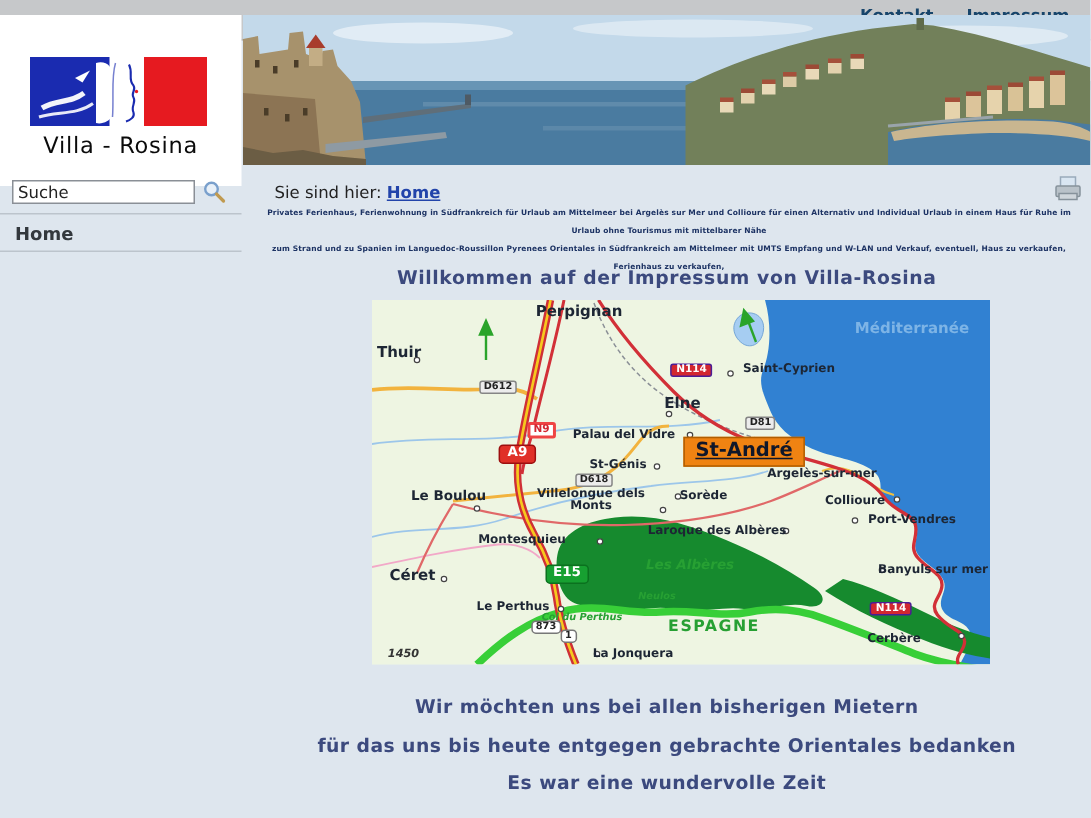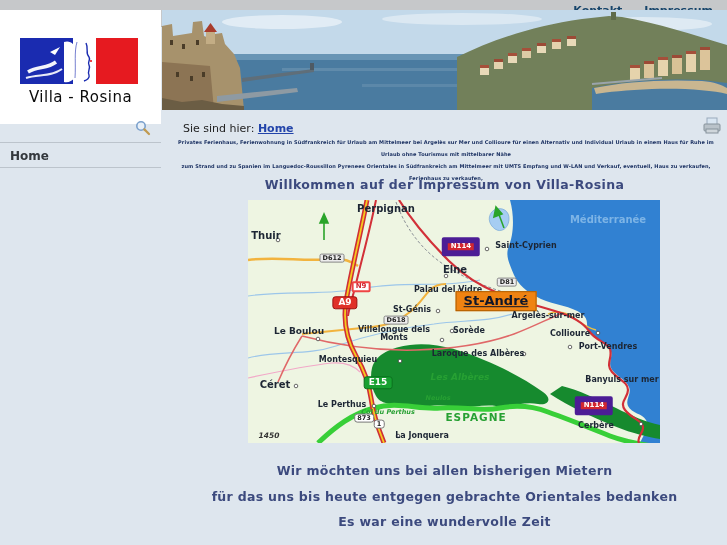--- a/index.html
+++ b/index.html
@@ -35,21 +35,21 @@
   .map svg{position:absolute;left:0;top:0;}
   .ml{position:absolute;transform:translate(-50%,-50%);white-space:nowrap;font-weight:bold;color:#1d2634;line-height:1.05;text-align:center;z-index:2;}
   .t-town{font-size:8px;}
   .t-town-lg{font-size:10px;}
   .t-town-lg2{font-size:9px;}
   .t-town-2l{font-size:8px;white-space:normal;width:86px;}
   .t-sea{color:#7db4e6;font-size:10px;}
   .t-green-it{color:#27a033;font-style:italic;font-size:9px;}
   .t-green-sm{color:#27a033;font-style:italic;font-size:6.5px;}
   .t-green-lg{color:#27a033;font-size:10.5px;letter-spacing:1px;}
-  .t-badge-red{background:#d22730;color:#fff;font-size:7px;padding:0 3px;border:6px solid #4c1d95;border-radius:2px;}
+  .t-badge-red{background:#d22730;color:#fff;font-size:7px;padding:0 3px;border:1px solid #4c1d95;border-radius:2px;}
   .t-badge-a9{background:#e03028;color:#fff;font-size:9px;padding:1px 5px;border:1px solid #9c0f0f;border-radius:3px;}
   .t-badge-n9{background:#fff;color:#d22730;font-size:7px;padding:0 2px;border:2px solid #ef4444;border-radius:2px;}
   .t-badge-green{background:#17a031;color:#fff;font-size:9px;padding:1px 4px;border:1px solid #0b711f;border-radius:3px;}
   .t-badge-grey{background:#ececec;color:#222;font-size:6.5px;padding:0 2px;border:1px solid #858585;border-radius:2px;}
   .t-badge-white{background:#fff;color:#222;font-size:6.5px;padding:0 2px;border:1px solid #777;border-radius:3px;}
   .t-highlight{background:#ef8312;color:#0f172a;font-size:13px;padding:2px 7px;border:1px solid #b05e00;text-decoration:underline;}
   .t-elev{color:#333;font-size:7.5px;font-style:italic;}
 
   
   .closing{position:absolute;left:162px;width:565px;text-align:center;font-size:12.5px;font-weight:bold;color:#3c4a7e;letter-spacing:.3px;}
@@ -78,20 +78,21 @@
         <path d="M44,4 C50,2 56,6 55,14 C54,20 58,22 56,27 C54,31 58,34 55,39 C53,43 48,45 44,44 Z" fill="#fff"></path>
         <path d="M66,5 C69,11 65,15 69,19 C71,22 67,24 69,27 C71,30 67,33 69,37 C70,40 67,42 64,43" stroke="#1a2bb0" stroke-width="1.4" fill="none"></path>
         <path d="M57,4 C54,14 56,26 55,40" stroke="#1a2bb0" stroke-width="1" fill="none" opacity="0.6"></path>
         <circle cx="71" cy="23" r="1.1" fill="#e61a20"></circle>
       </svg>
     </div>
     <div class="brand">Villa - Rosina</div>
   </div>
 
   <div class="search-row">
+    <input class="search-input" type="text" value="Suche" style="">
     <button class="search-btn">
       <svg width="16" height="16" viewBox="0 0 16 16">
         <circle cx="6" cy="6" r="4.2" fill="#e8f0f8" stroke="#7aa0cc" stroke-width="1.6"></circle>
         <line x1="9.4" y1="9.4" x2="14" y2="14" stroke="#c09a50" stroke-width="2.2" stroke-linecap="round"></line>
       </svg>
     </button>
   </div>
   <div class="side-rule" style="top:142px"></div>
   <a class="home-link">Home</a>
   <div class="side-rule" style="top:167px"></div>
@@ -271,21 +272,21 @@
 
   <span class="ml t-town-lg" style="left: 138px; top: 9px;">Perpignan</span>
       <span class="ml t-town-lg" style="left: 18px; top: 36px;">Thuir</span>
       <span class="ml t-sea" style="left: 360px; top: 20px;">Méditerranée</span>
       <span class="ml t-town" style="left: 278px; top: 46px;">Saint-Cyprien</span>
       <span class="ml t-badge-red" style="left: 213px; top: 47px;">N114</span>
       <span class="ml t-badge-grey" style="left: 84px; top: 58px;">D612</span>
       <span class="ml t-town-lg" style="left: 207px; top: 70px;">Elne</span>
       <span class="ml t-badge-grey" style="left: 259px; top: 82px;">D81</span>
       <span class="ml t-badge-n9" style="left: 113px; top: 87px;">N9</span>
-      <span class="ml t-town" style="left: 168px; top: 90px; margin-left: 32px;">Palau del Vidre</span>
+      <span class="ml t-town" style="left: 168px; top: 90px;">Palau del Vidre</span>
       <span class="ml t-highlight" style="left: 248px; top: 101px;">St-André</span>
       <span class="ml t-badge-a9" style="left: 97px; top: 103px;">A9</span>
       <span class="ml t-town" style="left: 164px; top: 110px;">St-Génis</span>
       <span class="ml t-town" style="left: 300px; top: 116px;">Argelès-sur-mer</span>
       <span class="ml t-badge-grey" style="left: 148px; top: 120px;">D618</span>
       <span class="ml t-town" style="left: 221px; top: 131px;">Sorède</span>
       <span class="ml t-town-lg2" style="left: 51px; top: 132px;">Le Boulou</span>
       <span class="ml t-town-2l" style="left: 146px; top: 134px;">Villelongue dels Monts</span>
       <span class="ml t-town" style="left: 322px; top: 134px;">Collioure</span>
       <span class="ml t-town" style="left: 360px; top: 147px; text-align: center;">Port-Vendres</span>

